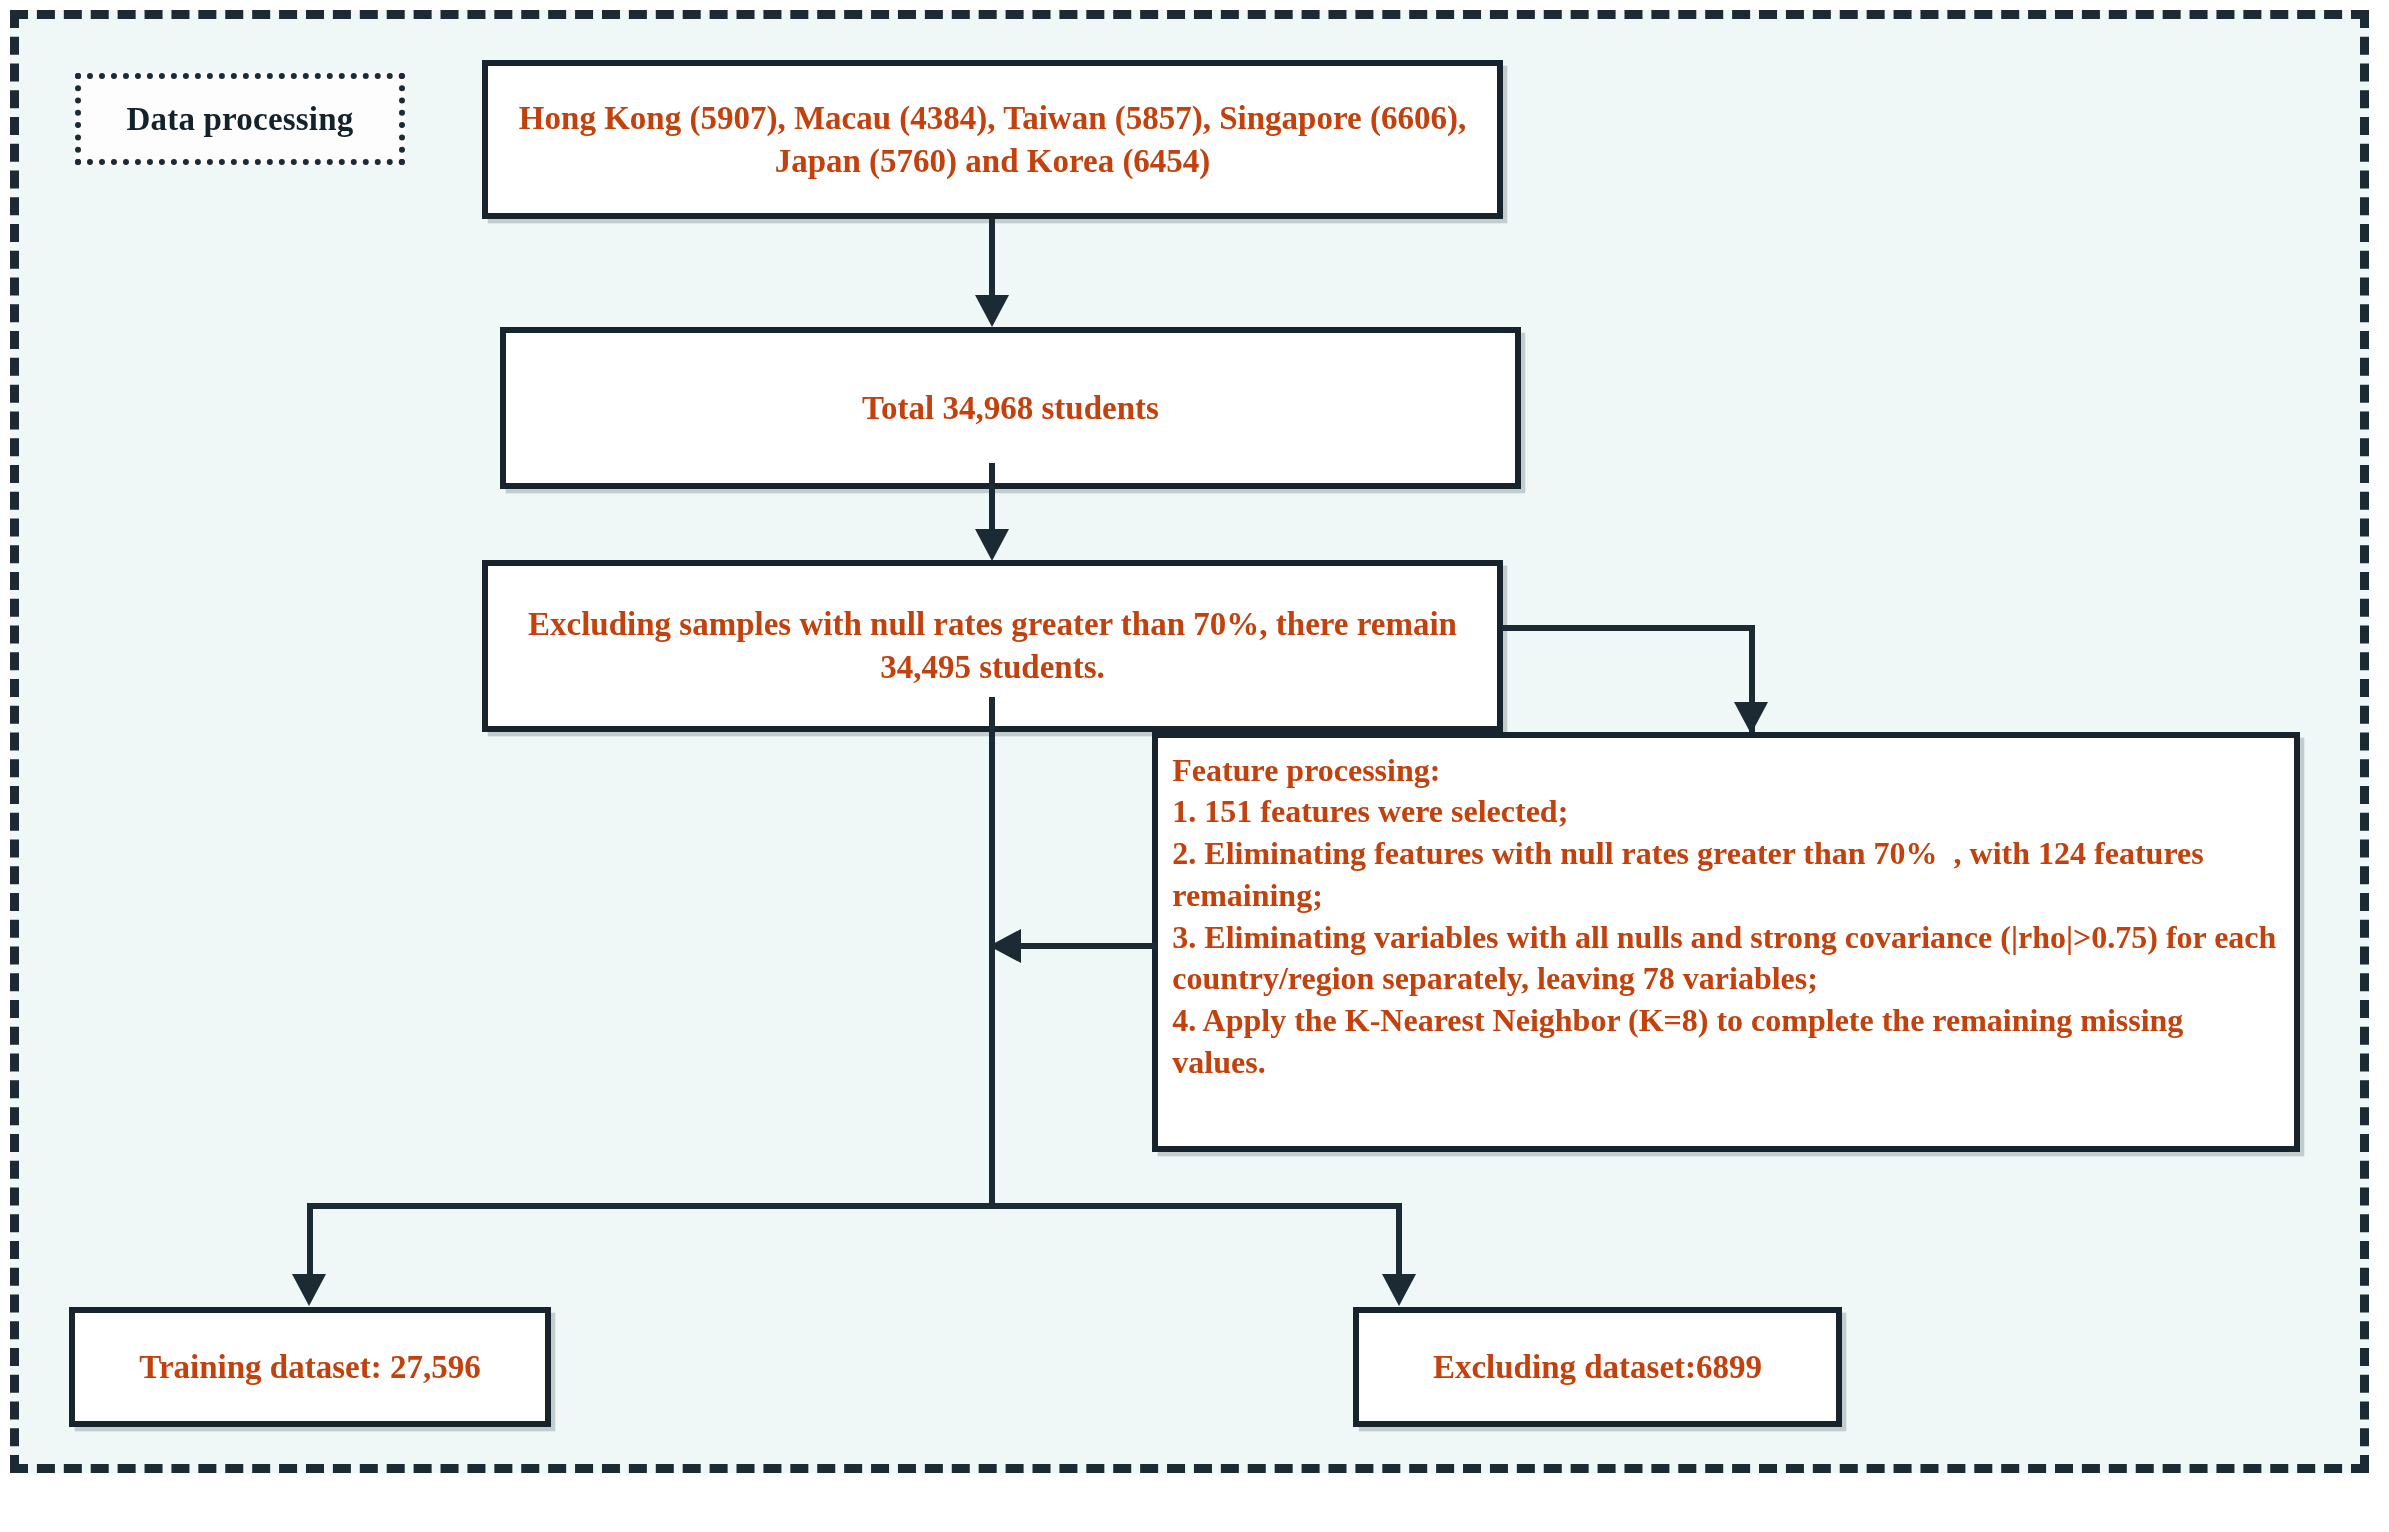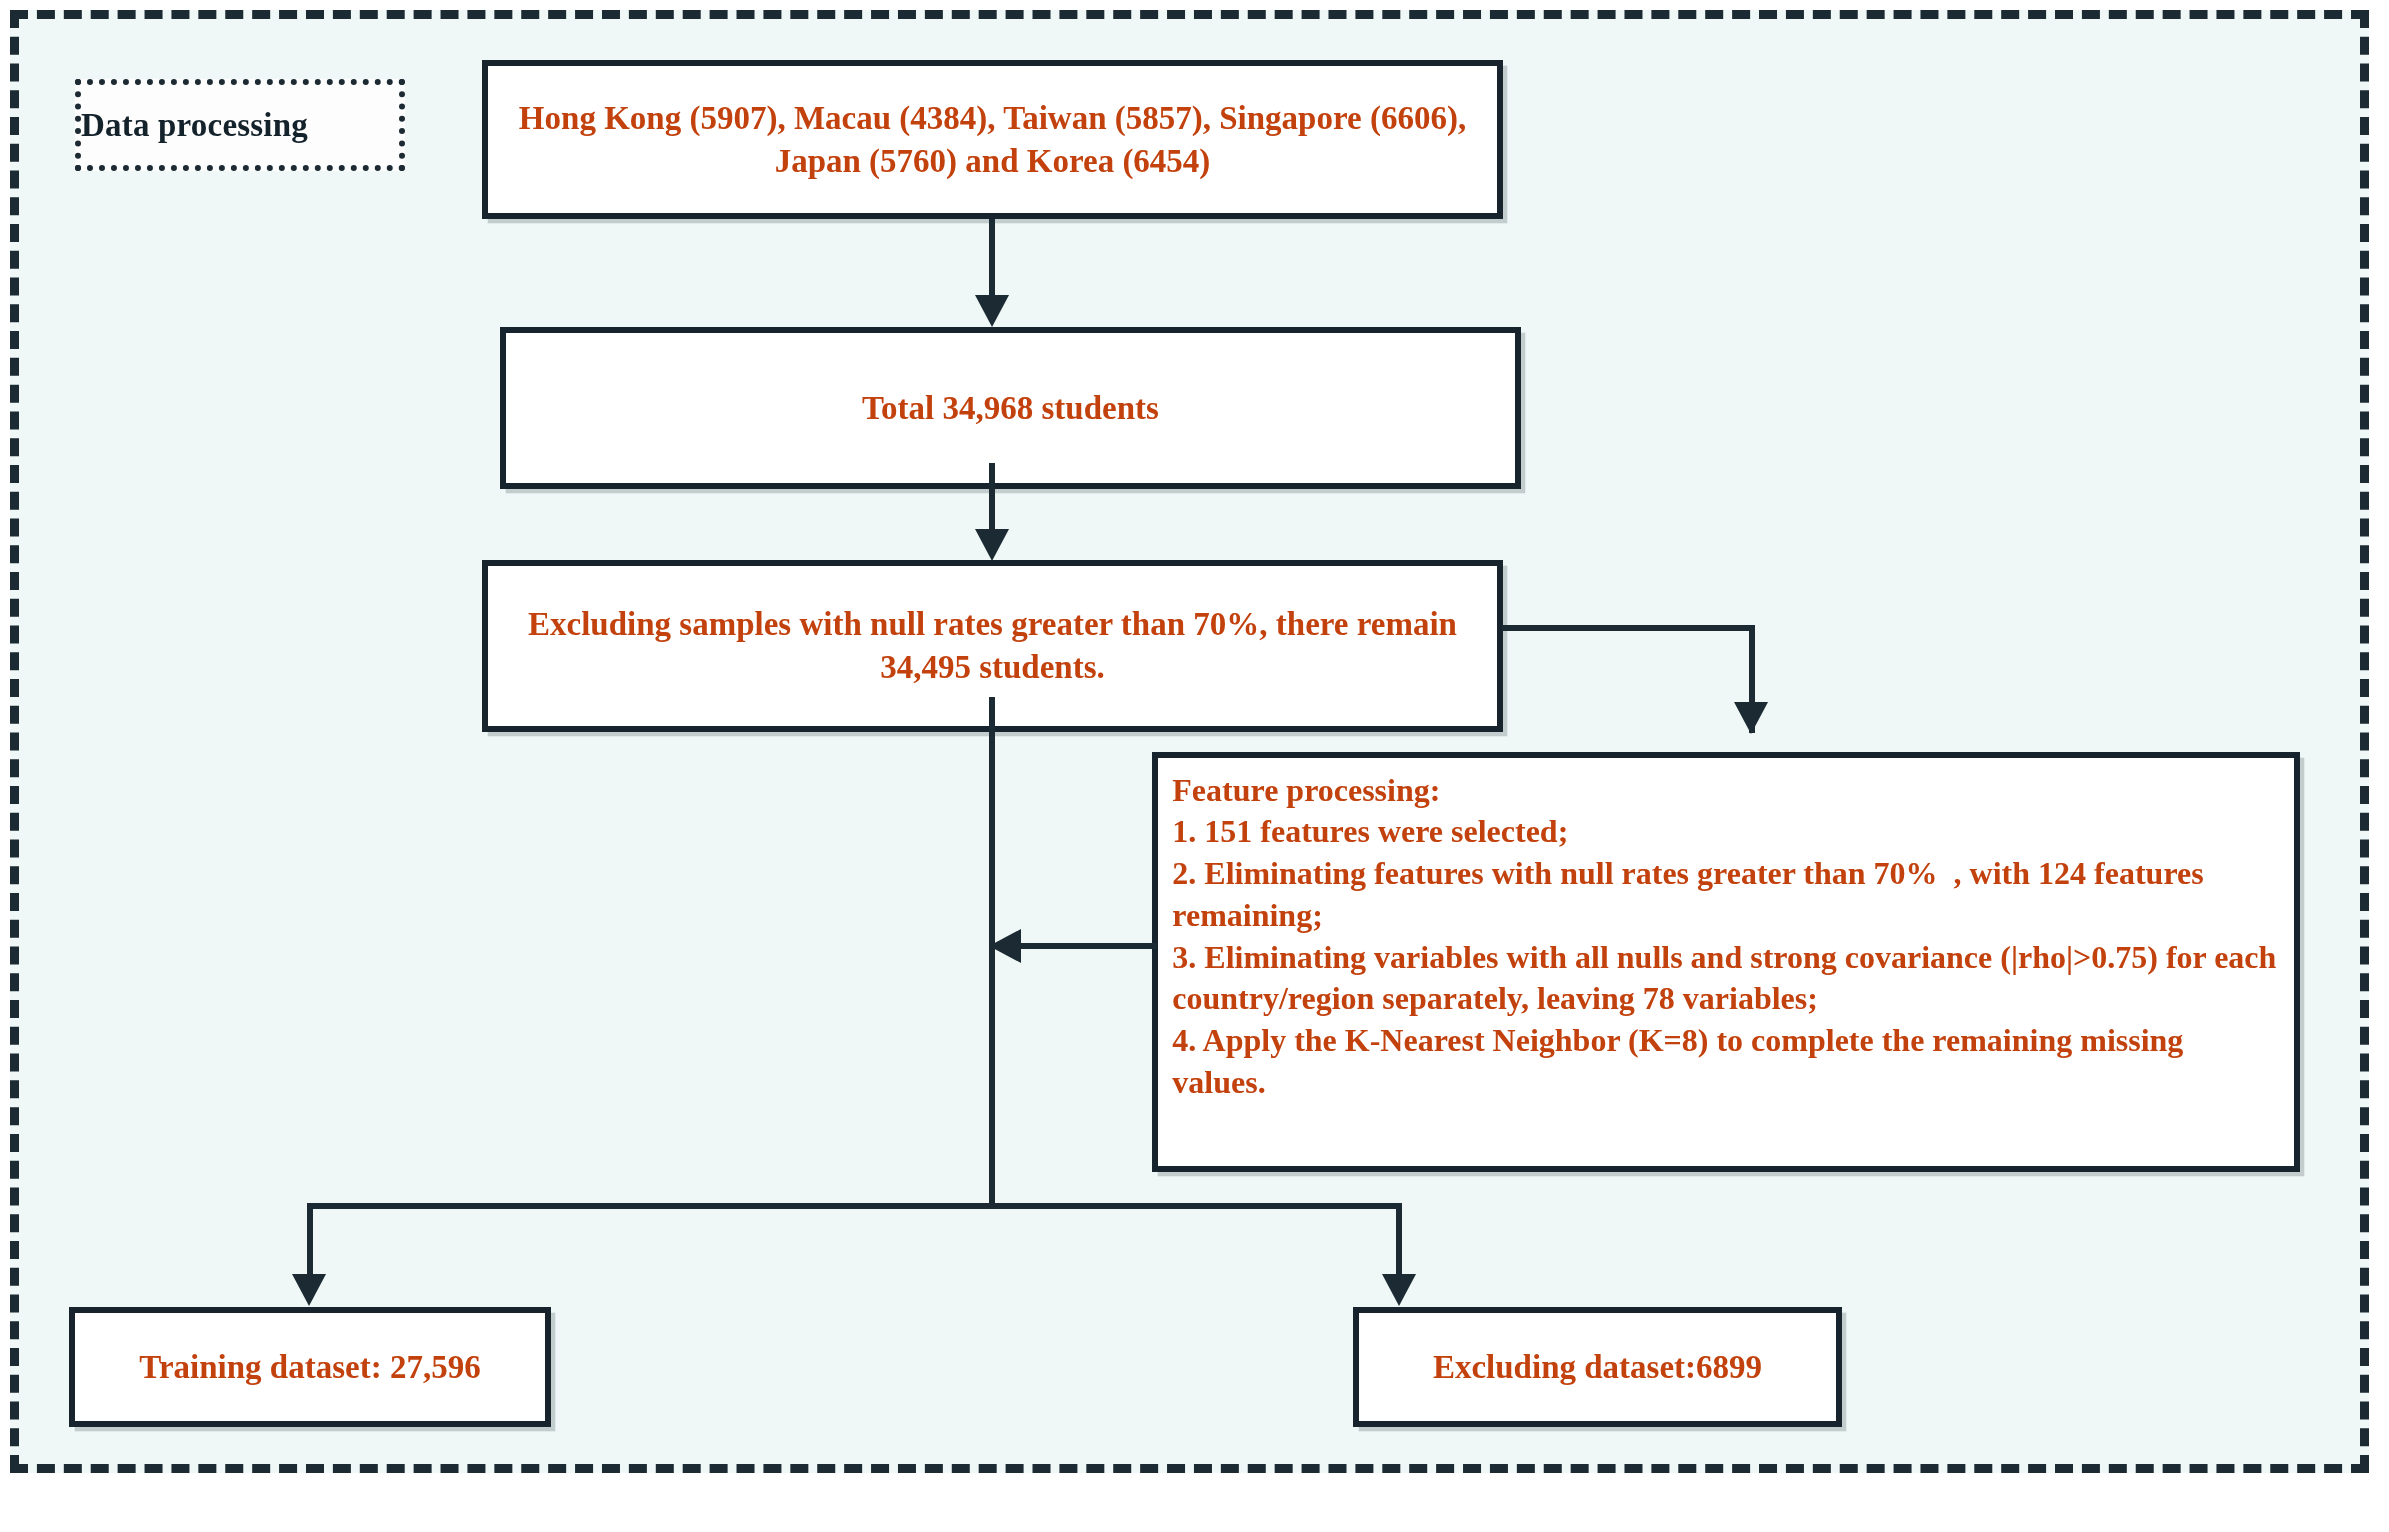--- a/index.html
+++ b/index.html
@@ -25,29 +25,29 @@
     height: 1463px;
     background: #eff8f7;
     border: 9.3px dashed #1b2a33;
     box-sizing: border-box;
   }
 
   
   #legend-label {
     position: absolute;
     left: 56px;
-    top: 60px;
+    top: 54px;
     width: 330px;
     height: 92px;
     background: #fdfdfd;
     border: 6.5px dotted #1b2a33;
     box-sizing: border-box;
     display: flex;
     align-items: center;
-    justify-content: flex-start;
+    justify-content: center;
   }
   #legend-label .txt {
     font-size: 33px;
     font-weight: bold;
     color: #13222b;
     letter-spacing: 0.2px;
   }
 
   
   .node {
@@ -74,21 +74,20 @@
   #node-total    { left: 500px;  top: 327px;  width: 1021px; height: 162px; }
   #node-exclude  { left: 482px;  top: 560px;  width: 1021px; height: 172px; align-items: center; }
   #node-train    { left: 69px;   top: 1307px; width: 482px;  height: 120px; }
   #node-validate { left: 1353px; top: 1307px; width: 489px;  height: 120px; }
 
   
   #node-feature {
     left: 1152px; top: 732px; width: 1148px; height: 420px;
     align-items: flex-start;
     justify-content: flex-start;
-    margin-top: 20px;
   }
   #node-feature .txt {
     text-align: left;
     font-size: 32px;
     line-height: 1.305;
     padding: 11.5px 14.3px 0 14.3px;
   }
 
   
   .vline {

